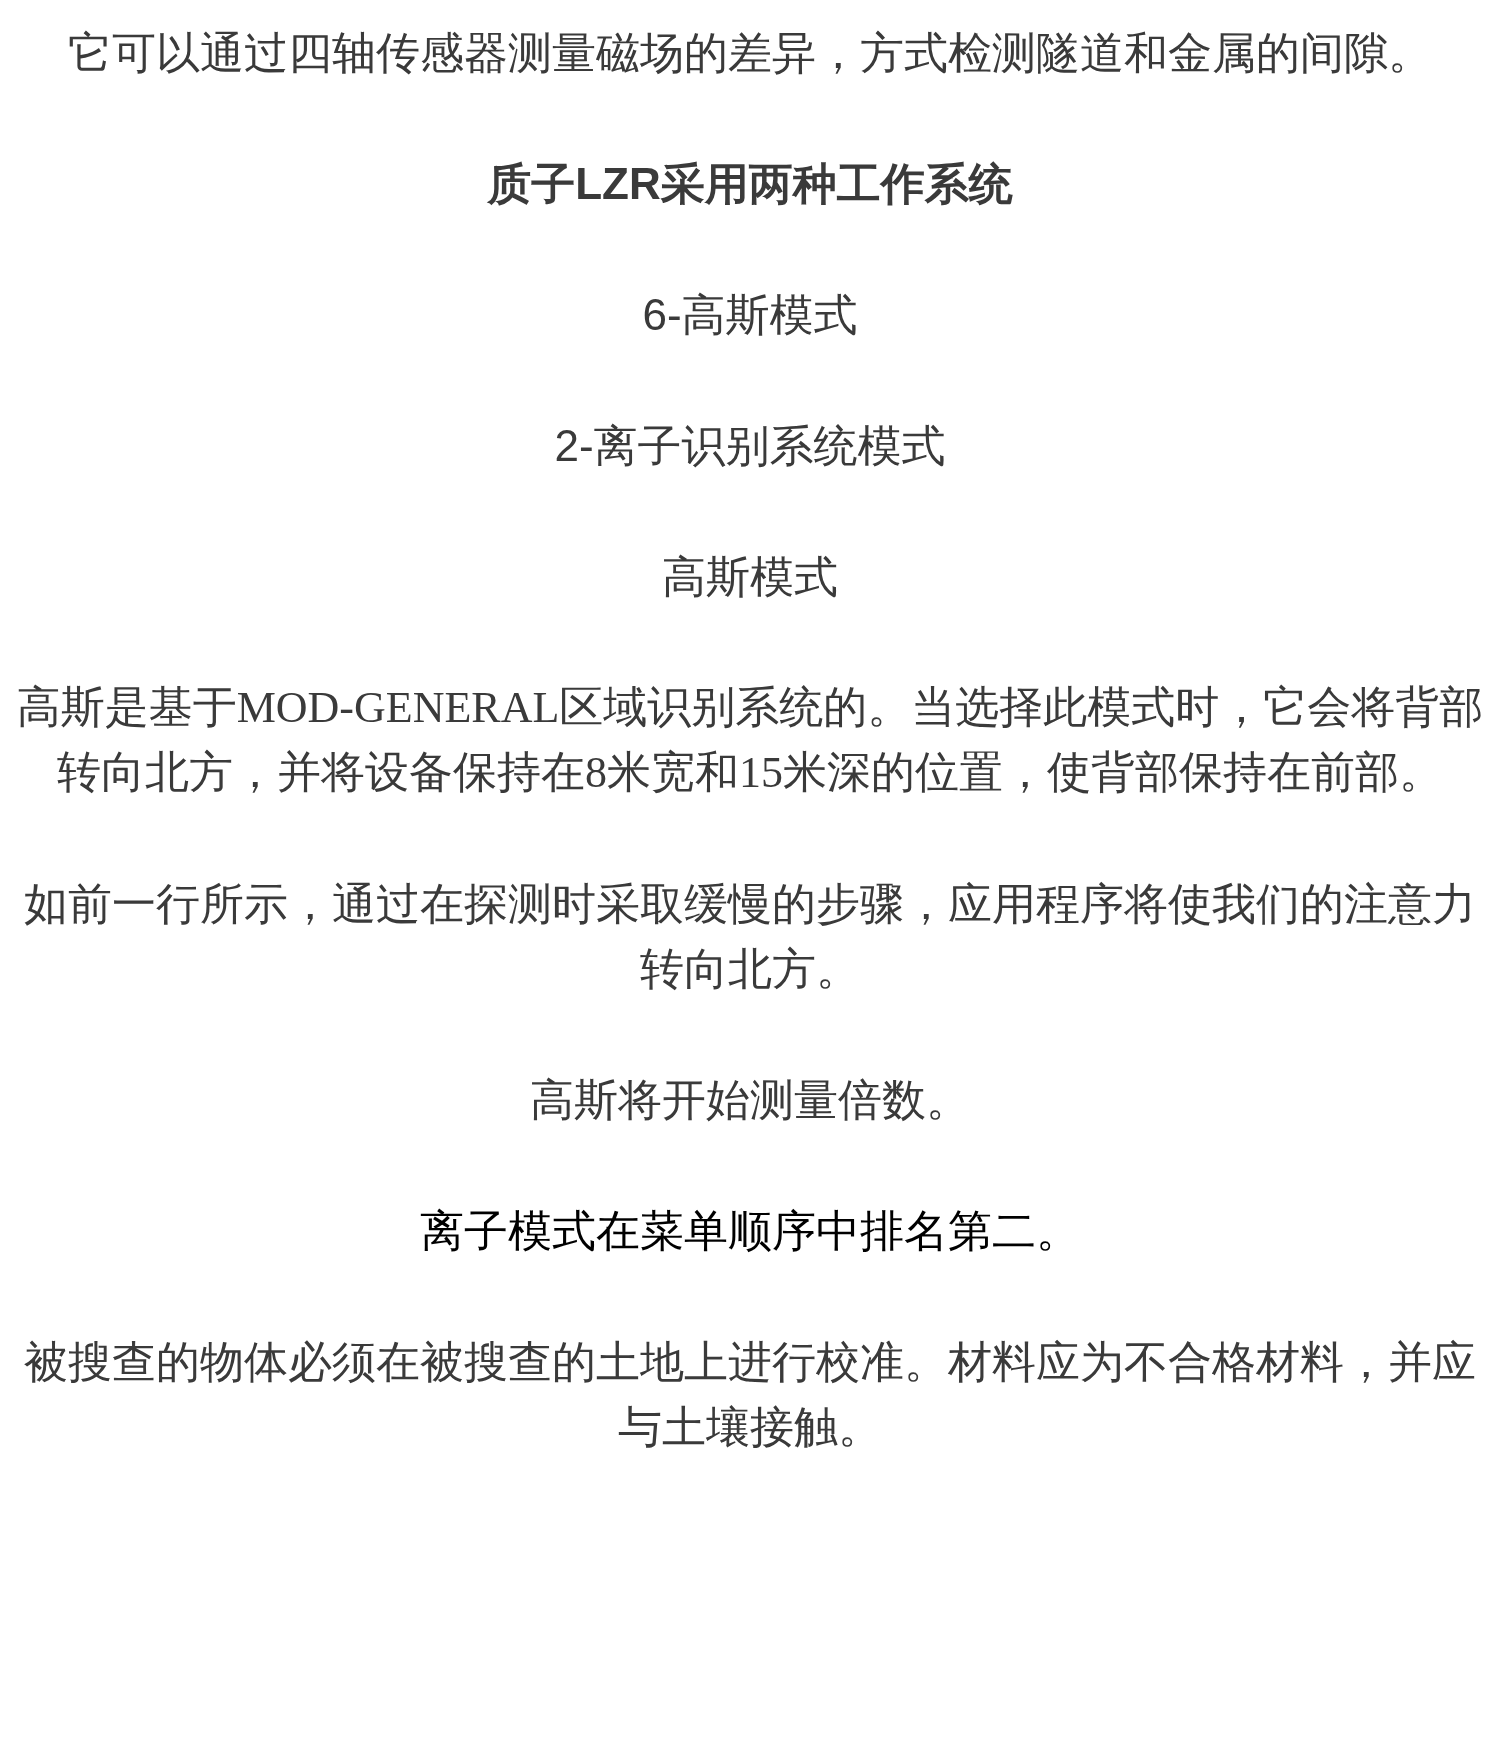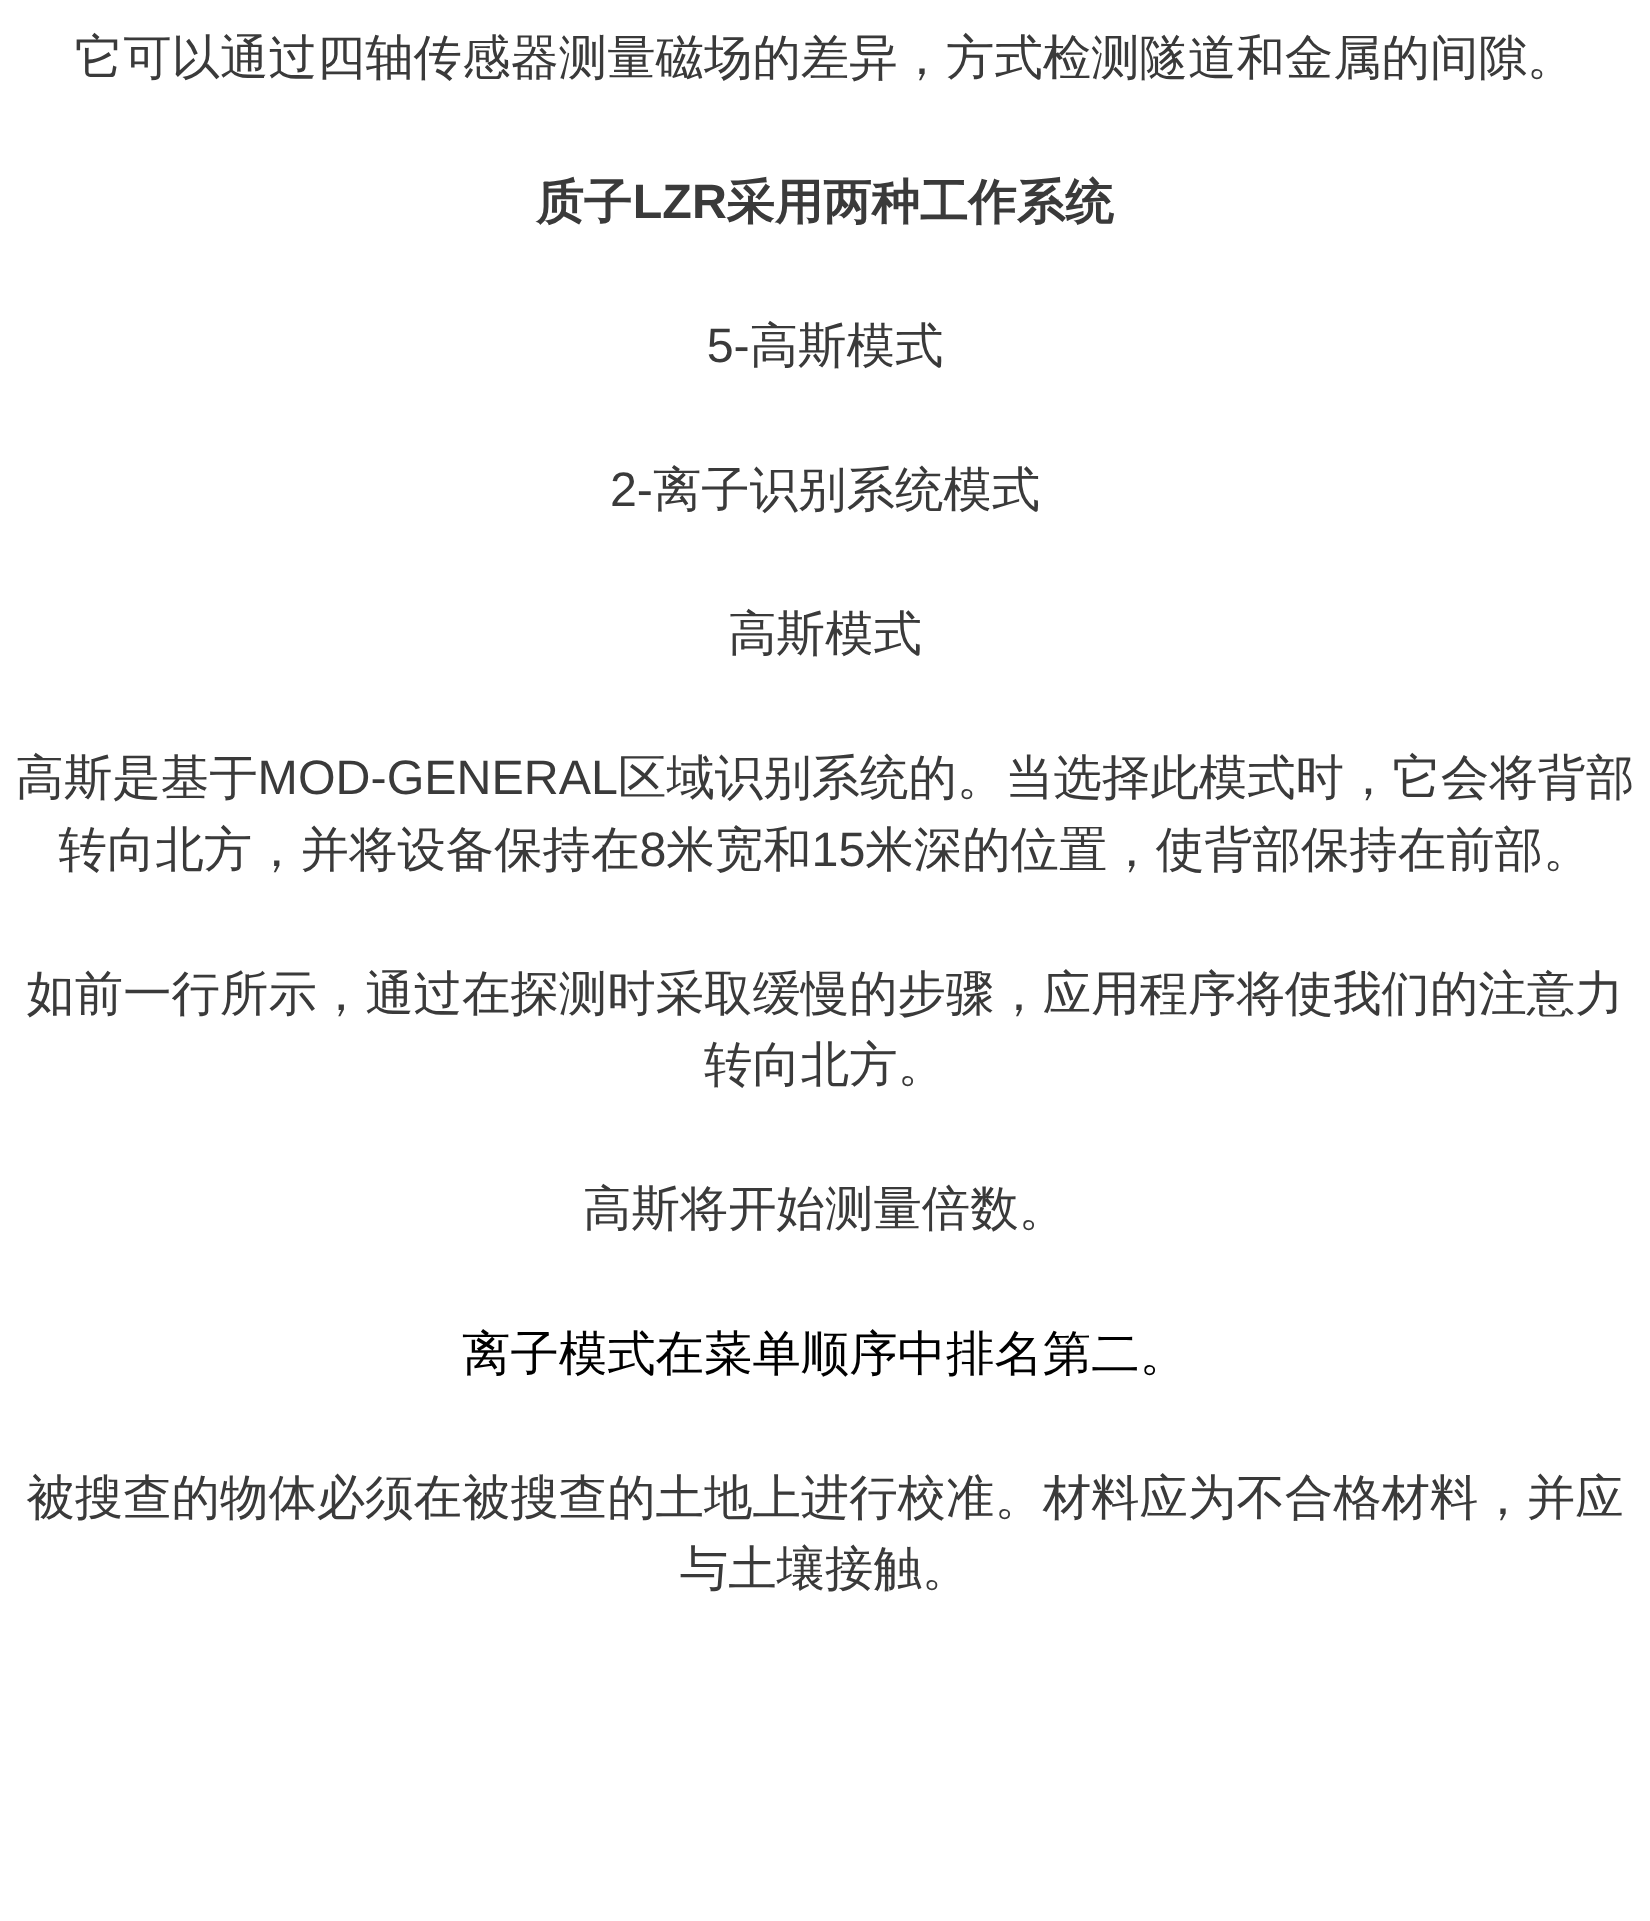--- a/index.html
+++ b/index.html
@@ -28,21 +28,21 @@
     letter-spacing: 0;
     word-break: break-word;
   }
 </style>
 </head>
 <body>
 
 <main class="page" id="paragraph-container" style="background: rgb(255, 255, 255);">
     <p class="para" style="color: rgb(58, 58, 58);">它可以通过四轴传感器测量磁场的差异，方式检测隧道和金属的间隙。</p>
     <p class="para" style="color: rgb(58, 58, 58); font-weight: bold;">质子LZR采用两种工作系统</p>
-    <p class="para" style="color: rgb(58, 58, 58);">5-高斯模式</p>
+    <p class="para" style="color: rgb(58, 58, 58);">6-高斯模式</p>
     <p class="para" style="color: rgb(58, 58, 58);">2-离子识别系统模式</p>
     <p class="para" style="color: rgb(58, 58, 58);">高斯模式</p>
-    <p class="para" style="color: rgb(58, 58, 58);">高斯是基于MOD-GENERAL区域识别系统的。当选择此模式时，它会将背部转向北方，并将设备保持在8米宽和15米深的位置，使背部保持在前部。</p>
+    <p class="para" style="color: rgb(58, 58, 58); font-family: Liberation Serif, serif;">高斯是基于MOD-GENERAL区域识别系统的。当选择此模式时，它会将背部转向北方，并将设备保持在8米宽和15米深的位置，使背部保持在前部。</p>
     <p class="para" style="color: rgb(58, 58, 58);">如前一行所示，通过在探测时采取缓慢的步骤，应用程序将使我们的注意力转向北方。</p>
     <p class="para" style="color: rgb(58, 58, 58);">高斯将开始测量倍数。</p>
     <p class="para" style="color: #000000;">离子模式在菜单顺序中排名第二。</p>
     <p class="para" style="color: rgb(58, 58, 58);">被搜查的物体必须在被搜查的土地上进行校准。材料应为不合格材料，并应与土壤接触。</p>
   </main>
 
 </body></html>

